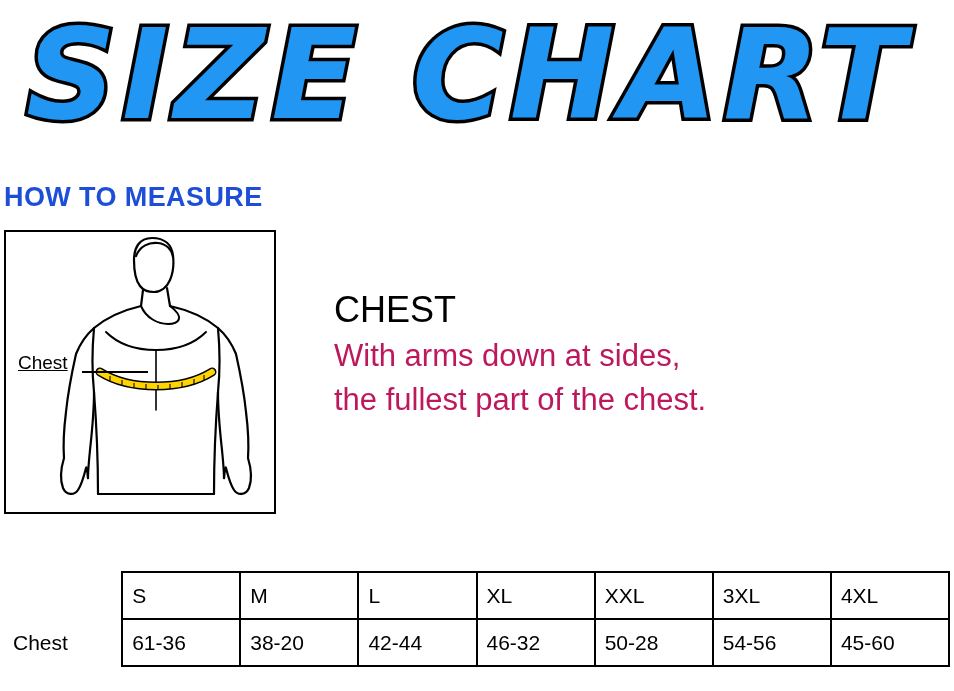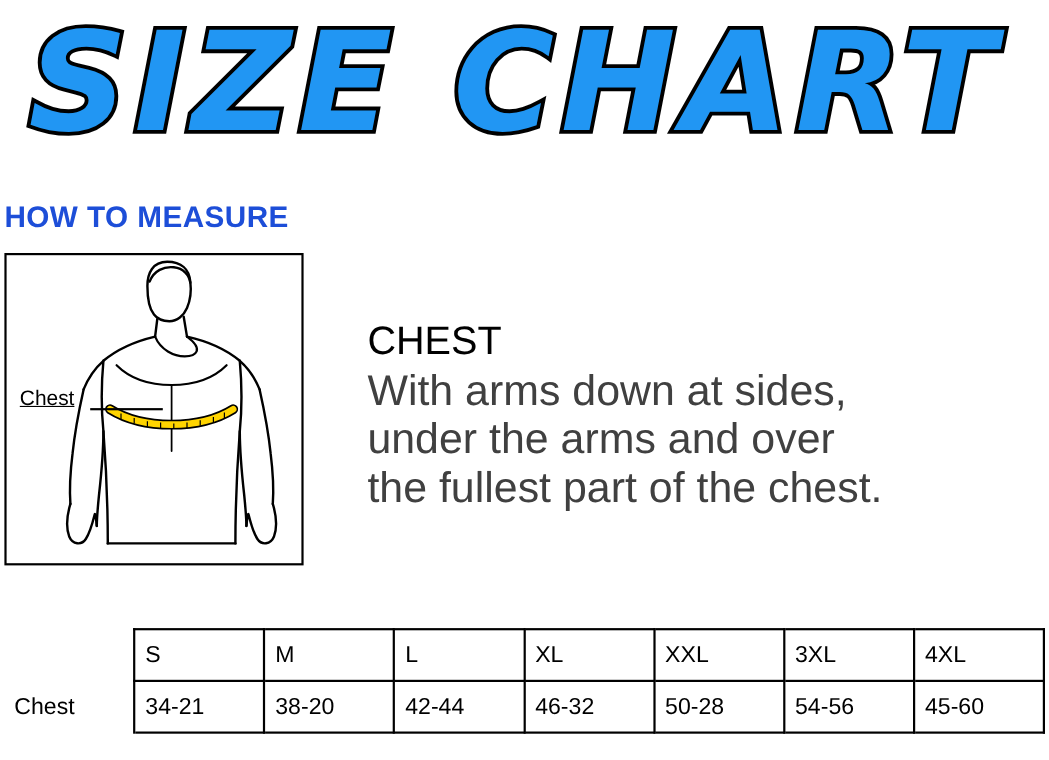--- a/index.html
+++ b/index.html
@@ -79,24 +79,24 @@
     width: 614px;
   }
   #desc-title {
     font-size: 36px;
     line-height: 44px;
     font-family: "Liberation Sans", sans-serif;
     color: #000;
     margin-bottom: 2px;
   }
   .desc-line {
-    font-size: 39px;
+    font-size: 31px;
     line-height: 44px;
     font-family: "Liberation Sans", sans-serif;
-    color: #404040;
+    color: #be185d;
     white-space: nowrap;
   }
 
   
   #size-table {
     position: absolute;
     left: 4px;
     top: 571px;
     width: 946px;
     border-collapse: collapse;
@@ -183,21 +183,20 @@
     </g>
   </svg>
 </div>
 
 <div id="chest-label-left">Chest</div>
 <div id="chest-leader"></div>
 
 <div id="desc-block">
   <div id="desc-title">CHEST</div>
   <div class="desc-line">With arms down at sides,</div>
-  <div class="desc-line">under the arms and over</div>
   <div class="desc-line">the fullest part of the chest.</div>
 </div>
 
 <table id="size-table">
   <colgroup>
     <col class="col-label">
     <col class="col-size">
       <col class="col-size">
       <col class="col-size">
       <col class="col-size">
@@ -211,21 +210,21 @@
       <td>S</td>
       <td>M</td>
       <td>L</td>
       <td>XL</td>
       <td>XXL</td>
       <td>3XL</td>
       <td>4XL</td>
     </tr>
     <tr>
       <td class="rowlabel">Chest</td>
-      <td>34-21</td>
+      <td>61-36</td>
       <td>38-20</td>
       <td>42-44</td>
       <td>46-32</td>
       <td>50-28</td>
       <td>54-56</td>
       <td>45-60</td>
     </tr>
   </tbody>
 </table>
 

